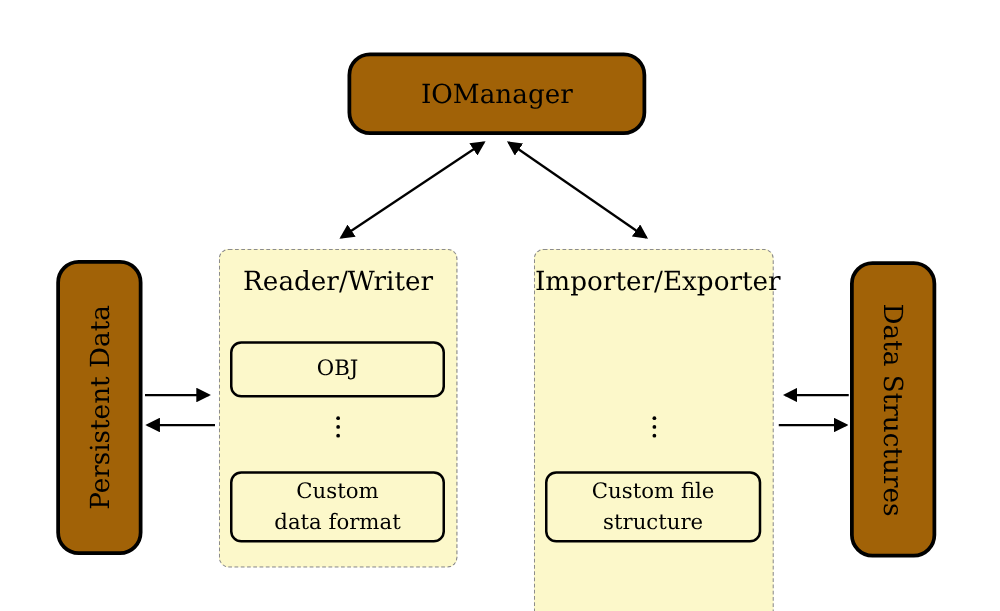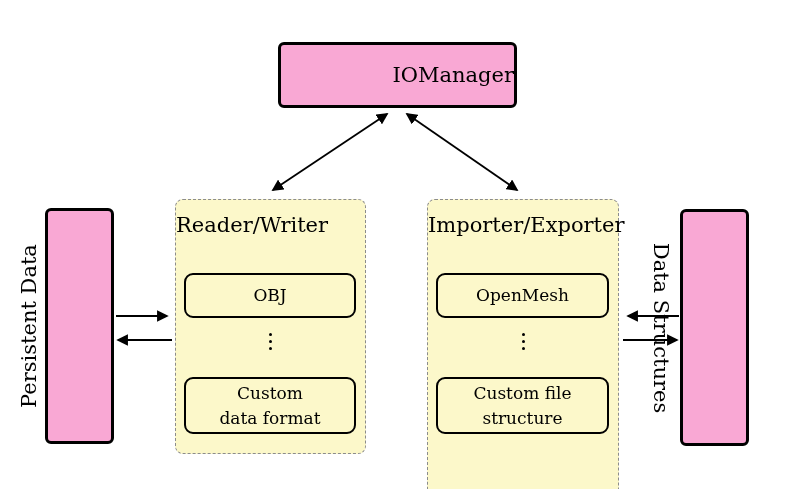--- a/index.html
+++ b/index.html
@@ -10,41 +10,41 @@
     --bg:#ffffff;
   }
   html,body{margin:0;padding:0;background:var(--bg);}
   #canvas{
     position:relative;width:800px;height:489px;background:var(--bg);
     font-family:"DejaVu Serif","Liberation Serif",serif;color:var(--text);
     overflow:hidden;
   }
   #arrows{position:absolute;left:0;top:0;width:800px;height:489px;}
   .node{
-    position:absolute;box-sizing:border-box;background:#f9a8d4;
-    border:3px solid var(--node-border);border-radius:6px;
-    display:flex;align-items:center;justify-content:flex-end;
+    position:absolute;box-sizing:border-box;background:#a16207;
+    border:3px solid var(--node-border);border-radius:18px;
+    display:flex;align-items:center;justify-content:center;
   }
   #node-iomanager{left:278px;top:42px;width:239px;height:66px;font-size:21px;}
   #node-persistent{left:45px;top:208px;width:69px;height:236px;font-size:21px;}
   #node-datastruct{left:680px;top:209px;width:69px;height:237px;font-size:21px;}
   .vtext{white-space:nowrap;display:block;}
   .rot-ccw{transform:rotate(-90deg);}
   .rot-cw{transform:rotate(90deg);}
   .group{
     position:absolute;box-sizing:border-box;
     background:var(--group-fill);
     border:1.5px dashed var(--group-border);
     border-radius:8px;
   }
   #group-left{left:175px;top:199px;width:191px;height:255px;}
   #group-right{left:427px;top:199px;width:192px;height:312px;}
   .group-title{
     position:absolute;top:13px;left:0;right:0;
-    font-size:21px;line-height:24px;
+    text-align:center;font-size:21px;line-height:24px;
   }
   .inner-box{
     position:absolute;left:8px;right:9px;box-sizing:border-box;
     background:var(--group-fill);
     border:2.5px solid var(--node-border);border-radius:9px;
     display:flex;align-items:center;justify-content:center;
     text-align:center;font-size:17px;line-height:25px;
     white-space:pre-line;
   }
   .inner-top{top:73px;height:45px;}
@@ -93,21 +93,20 @@
       <i></i>
         <i></i>
         <i></i>
     </div>
     <div class="inner-box inner-bottom">Custom
 data format</div>
   </div>
 
   <div class="group" id="group-right">
     <div class="group-title">Importer/Exporter</div>
-    <div class="inner-box inner-top">OpenMesh</div>
     <div class="dots">
       <i></i>
         <i></i>
         <i></i>
     </div>
     <div class="inner-box inner-bottom">Custom file
 structure</div>
   </div>
 
 </div>

